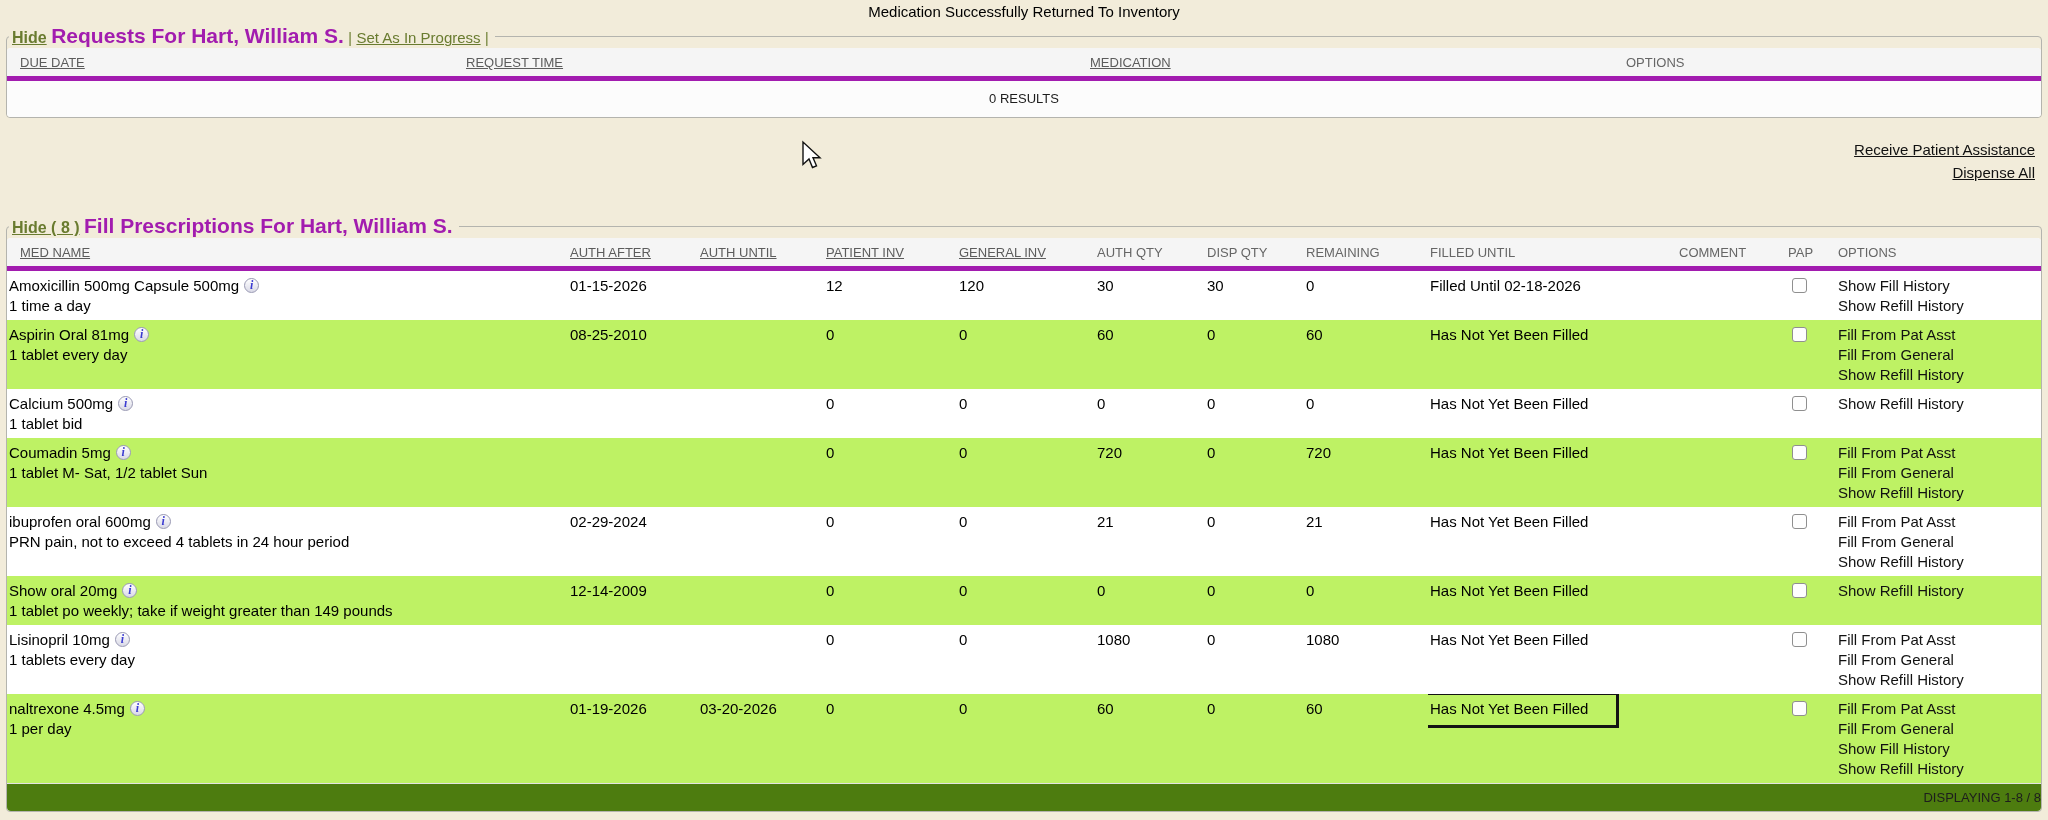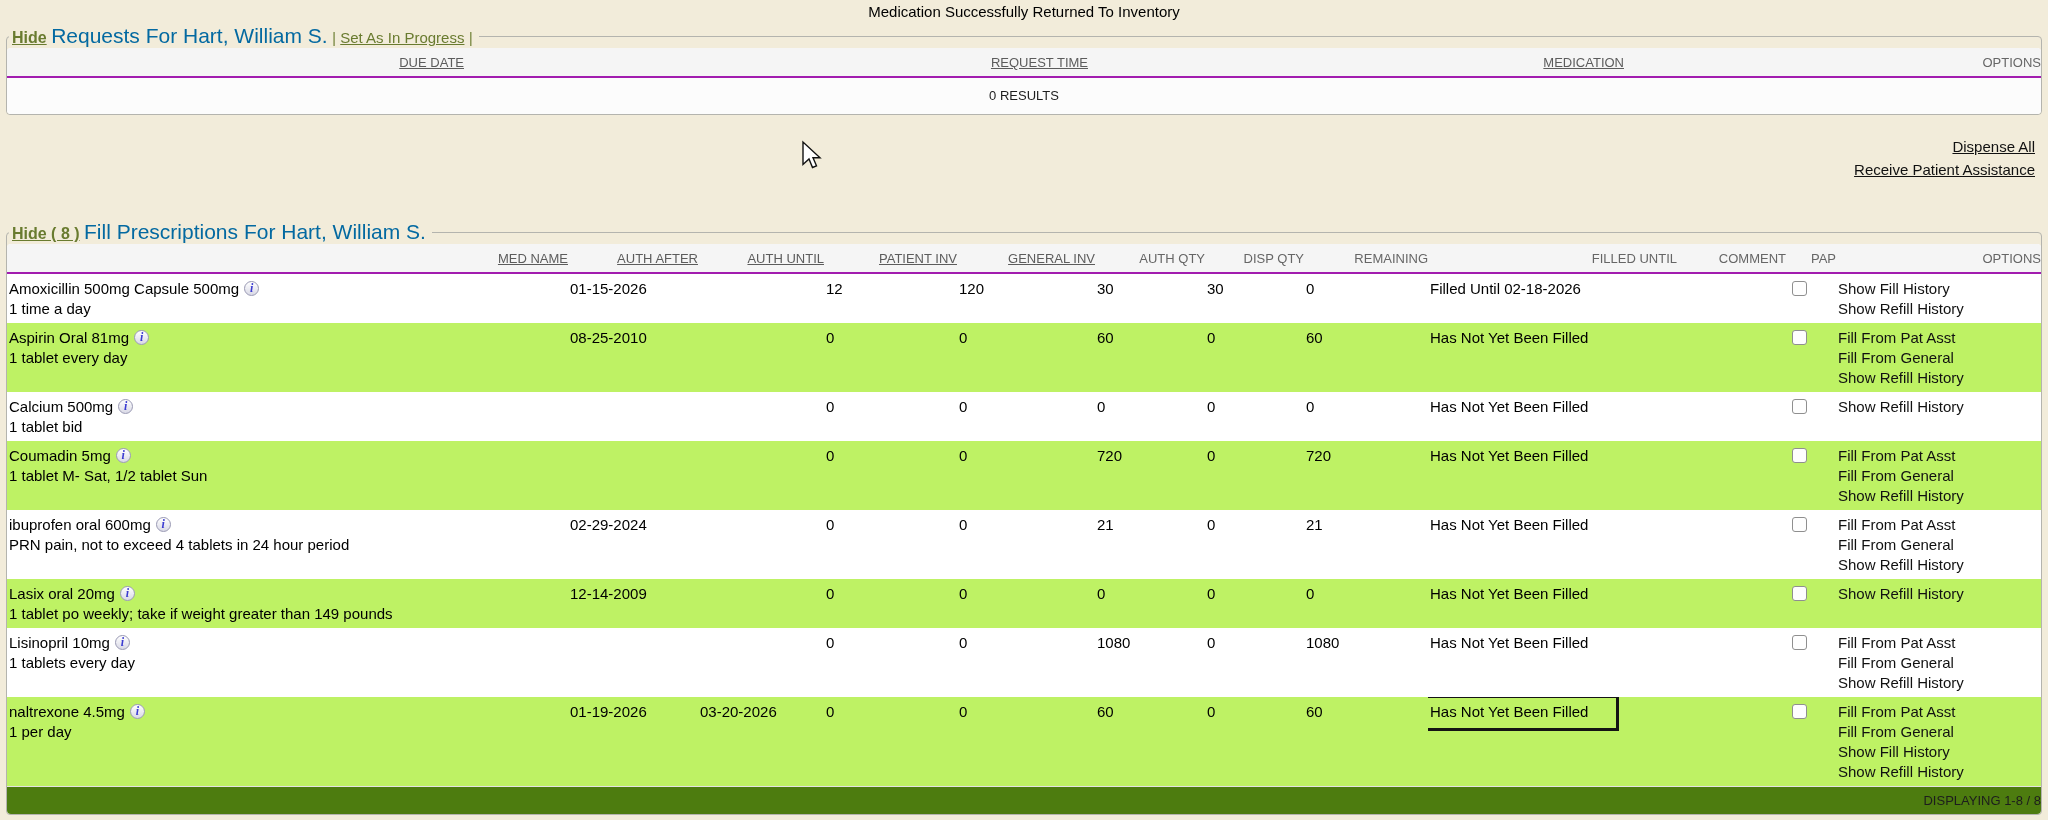--- a/index.html
+++ b/index.html
@@ -9,28 +9,28 @@
     background:#f2ecda; font-family:"Liberation Sans", sans-serif; color:#000;
   }
   .status-msg { text-align:center; font-size:15px; padding-top:3px; height:24px; color:#000; }
 
   fieldset {
     border:1px solid #b4b4ae; border-radius:4px; margin:0 6px; padding:0;
     overflow:hidden;
   }
   legend { padding:0 6px 0 3px; margin-left:2px; white-space:nowrap; }
   .green-link { color:#697b2f; font-weight:bold; text-decoration:underline; font-size:16px; cursor:pointer; }
-  .section-title { color:#0369a1; font-weight:normal; font-size:21px; }
+  .section-title { color:#a21caf; font-weight:bold; font-size:21px; }
   .legend-sep { color:#697b2f; font-size:14px; }
   .green-link.normal { font-weight:normal; font-size:15px; }
 
   table { width:100%; border-collapse:collapse; table-layout:fixed; background:#fff; }
   thead th {
     background:#f5f5f5; color:#666; font-size:13px; font-weight:normal;
-    text-align:right; padding:7px 0 6px 2px; border-bottom:2px solid #a21caf;
+    text-align:left; padding:7px 0 6px 2px; border-bottom:5px solid #a21caf;
     white-space:nowrap; overflow:hidden;
   }
   thead th.sortable { text-decoration:underline; color:#5c5c5c; cursor:pointer; }
   thead th:first-child { padding-left:13px; }
   tbody td {
     font-size:15px; vertical-align:top; text-align:left;
     padding:5px 0 4px 2px; line-height:20px; color:#000;
     overflow:hidden;
   }
   tbody td:first-child { }
@@ -53,21 +53,21 @@
   .pap-box {
     appearance:none; -webkit-appearance:none; width:15px; height:15px;
     border:1px solid #8f8f8f; border-radius:3px; background:#fefefe; margin:2px 0 0 4px; cursor:pointer;
   }
   .boxed {
     display:inline-block; border:3px solid #141414; padding:4px 28px 6px 6px; margin:-7px 0 0 -9px;
   }
   .action-links { text-align:right; margin:20px 13px 0 0; }
   .action-links a { display:block; color:#111; text-decoration:underline; font-size:15px; line-height:23px; cursor:pointer; }
 
-  .fill-fieldset { margin-top:39px; }
+  .fill-fieldset { margin-top:30px; }
   .btn-row { text-align:center; margin-top:8px; }
   .pap-btn {
     font-family:"Liberation Sans", sans-serif; font-size:15px; color:#111;
     background:linear-gradient(#f7f7f7,#e2e2e2); border:1px solid #8d8d8d; border-radius:3px;
     padding:3px 12px 4px; cursor:pointer;
   }
   .mouse-cursor { position:absolute; left:800px; top:140px; pointer-events:none; }
 </style>
 </head>
 <body>
@@ -99,22 +99,22 @@
       </thead>
     <tbody>
       <tr class="empty-row">
         <td colspan="4">0 RESULTS</td>
       </tr>
     </tbody>
   </table>
 </fieldset>
 
 <div class="action-links">
+  <a>Receive Patient Assistance</a>
   <a>Dispense All</a>
-  <a>Receive Patient Assistance</a>
 </div>
 
 <fieldset class="fill-fieldset">
   <legend>
     <a class="green-link">Hide ( 8 )</a>
     <span class="section-title">Fill Prescriptions For Hart, William S.</span>
   </legend>
   <table>
     <colgroup>
       <col style="width:561px">
@@ -244,21 +244,21 @@
           <td></td>
           <td><input type="checkbox" class="pap-box" style=""></td>
           <td>
             <a class="opt-link">Fill From Pat Asst</a>
             <a class="opt-link">Fill From General</a>
             <a class="opt-link">Show Refill History</a>
           </td>
         </tr>
         <tr class="alt">
           <td>
-            <div><span>Lasix oral 20mg</span><span class="info-icon">i</span></div>
+            <div><span>Show oral 20mg</span><span class="info-icon">i</span></div>
             <div class="med-sig">1 tablet po weekly; take if weight greater than 149 pounds</div>
           </td>
           <td>12-14-2009</td>
           <td></td>
           <td>0</td>
           <td>0</td>
           <td>0</td>
           <td>0</td>
           <td>0</td>
           <td><span>Has Not Yet Been Filled</span></td>

